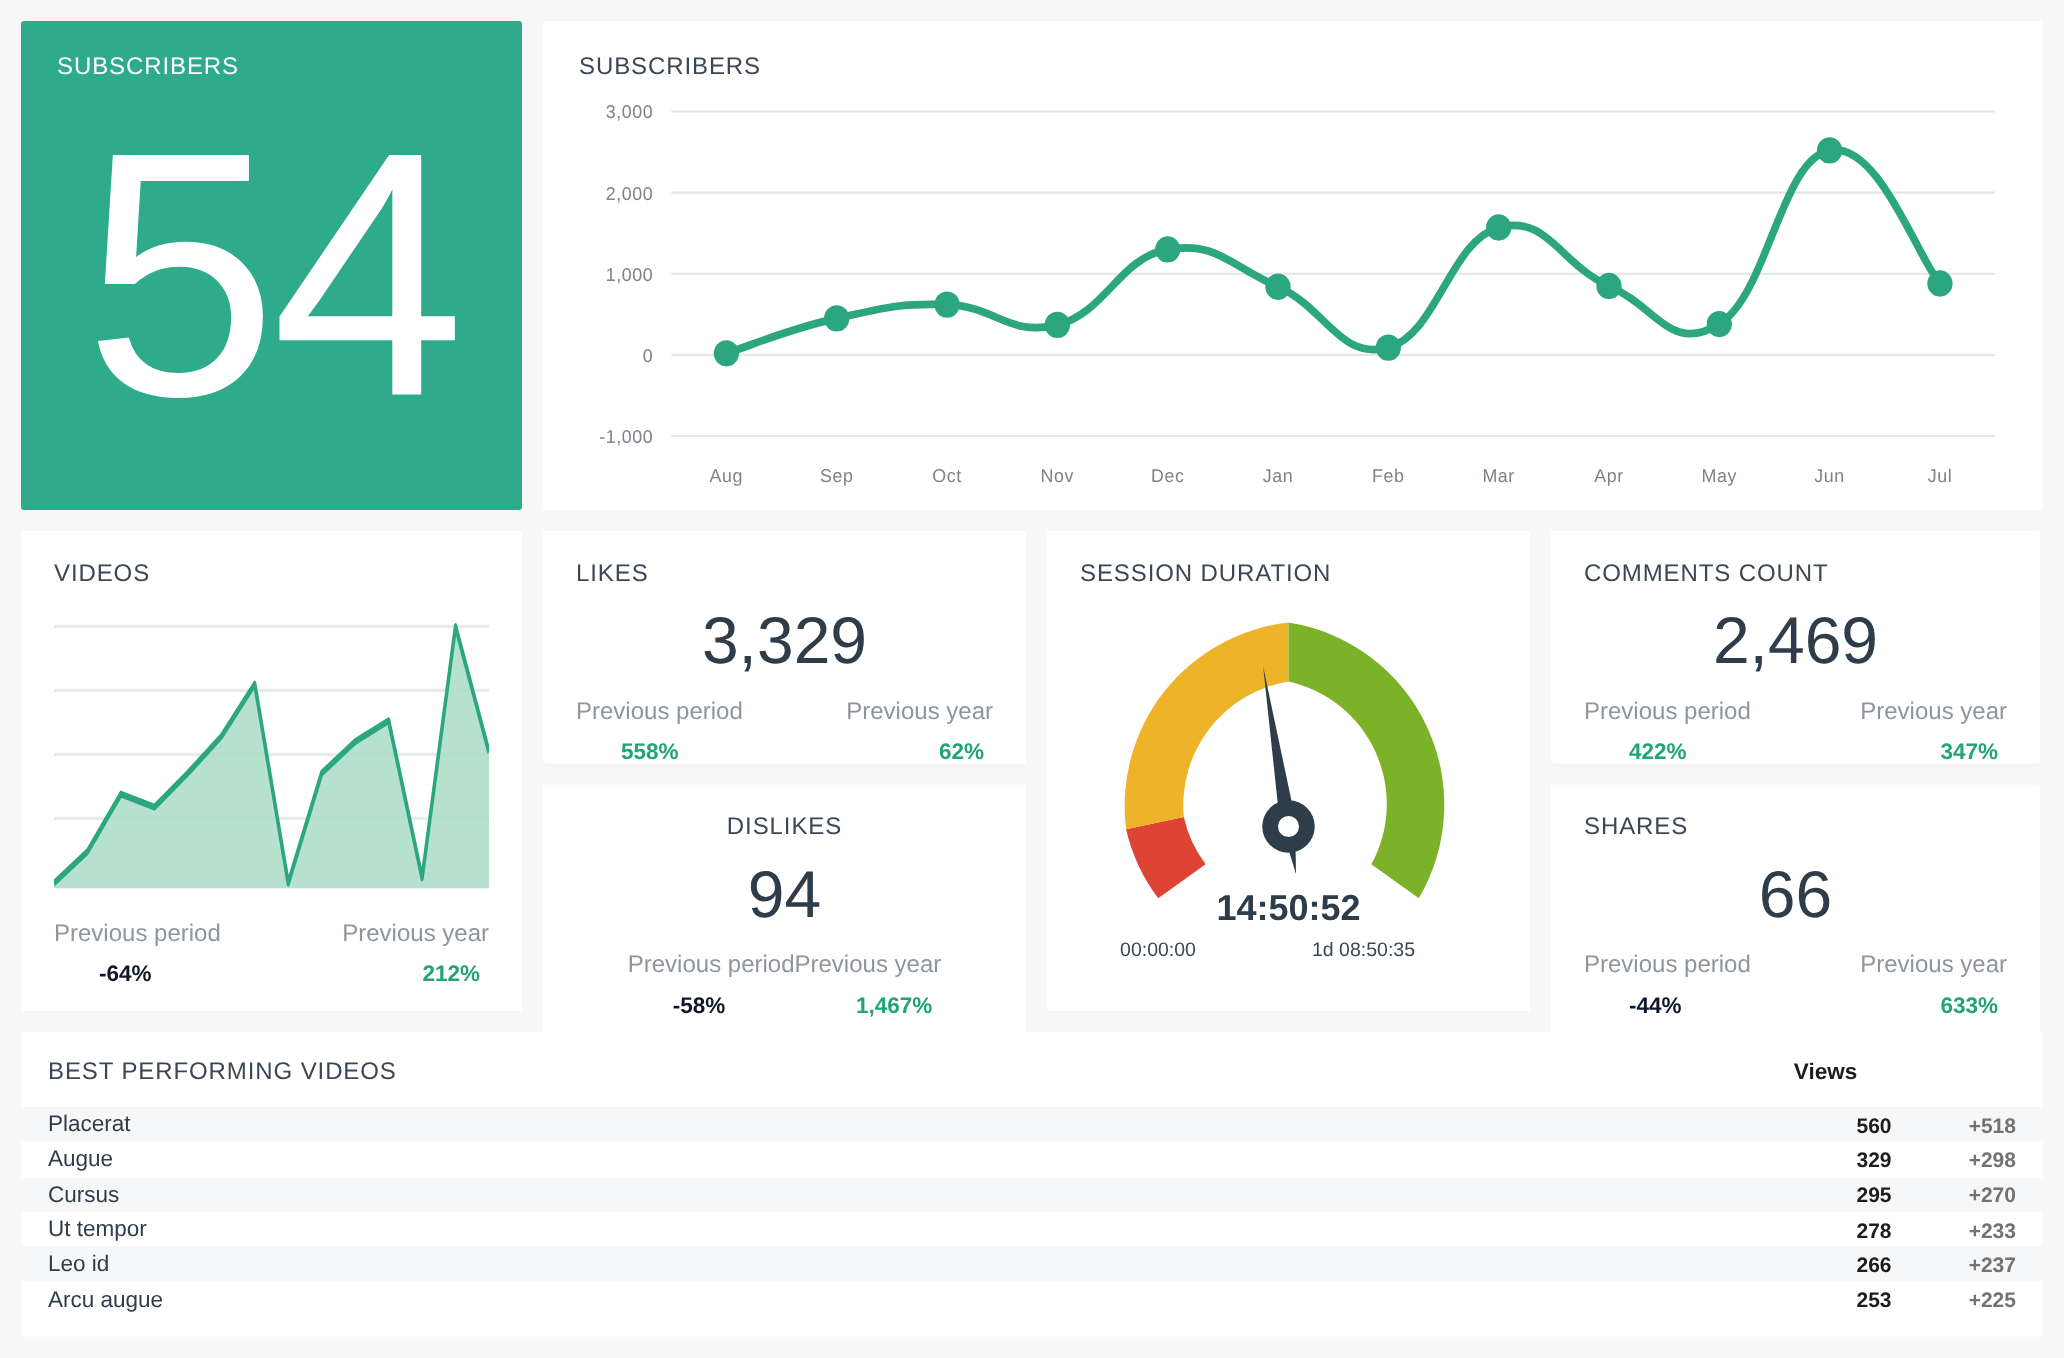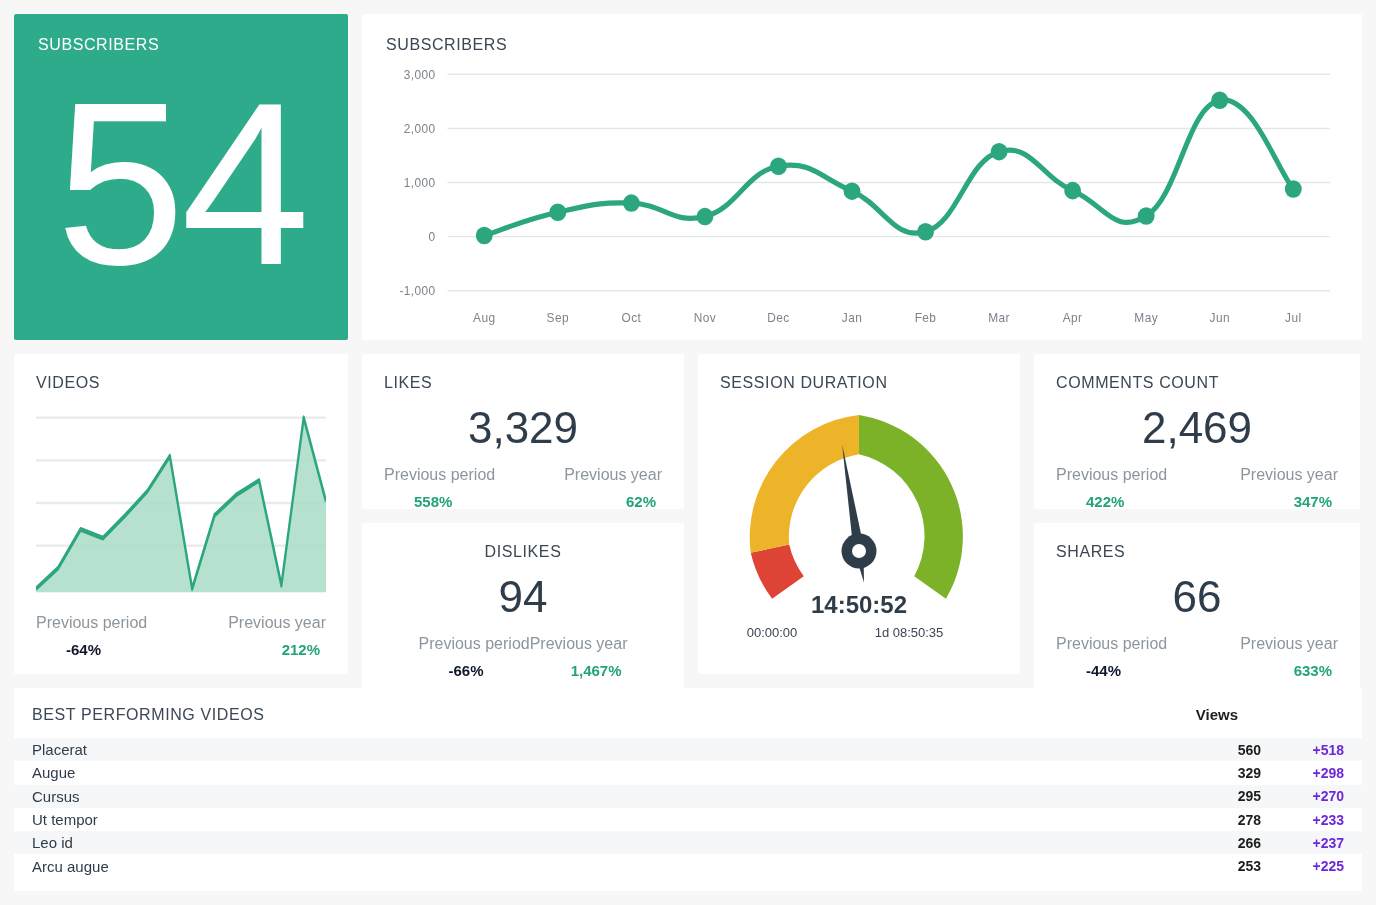--- a/index.html
+++ b/index.html
@@ -107,21 +107,21 @@
   .views-head {
     width: 183px; text-align: center;
     font-size: 15px; font-weight: bold; color: #1d1d1d;
     padding-right: 71px;
   }
   .trow { display: flex; align-items: center; height: 23.3px; padding: 0 18px; }
   .trow:nth-child(odd)  { background: #f6f7f8; }
   .trow:nth-child(even) { background: #ffffff; }
   .t-name  { flex: 1; font-size: 15px; color: #2f3c49; }
   .t-views { width: 100px; text-align: right; font-size: 14px; font-weight: bold; color: #1d1d1d; }
-  .t-delta { width: 83px; text-align: right; font-size: 14px; font-weight: bold; color: #6d28d9; }
+  .t-delta { width: 83px; text-align: right; font-size: 14px; font-weight: bold; color: #737373; }
 
   .ax-label { font-size: 12px; fill: #7b838b; font-family: "Liberation Sans", sans-serif; letter-spacing: 0.4px; }
 </style>
 </head>
 <body>
 
 <div class="page">
 
   <div class="row1">
 
@@ -218,21 +218,21 @@
           </div>
         </div>
       </div>
 
       <div class="card kpi dislikes-card">
         <div class="card-title">DISLIKES</div>
         <div class="kpi-value">94</div>
         <div class="kpi-cmp">
           <div class="cmp-col left">
             <span class="cmp-label">Previous period</span>
-            <span class="cmp-delta neg">-66%</span>
+            <span class="cmp-delta neg">-58%</span>
           </div>
           <div class="cmp-col right">
             <span class="cmp-label">Previous year</span>
             <span class="cmp-delta pos">1,467%</span>
           </div>
         </div>
       </div>
     </div>
 
     <div class="col col-gauge">

